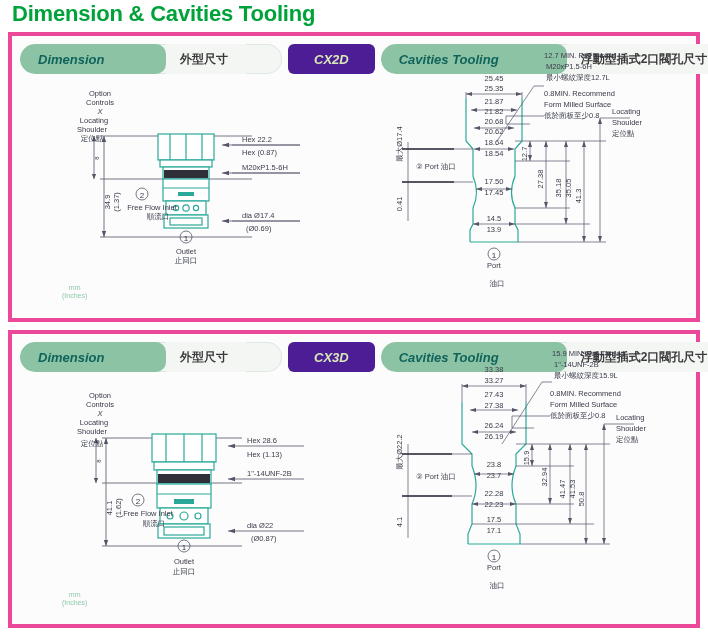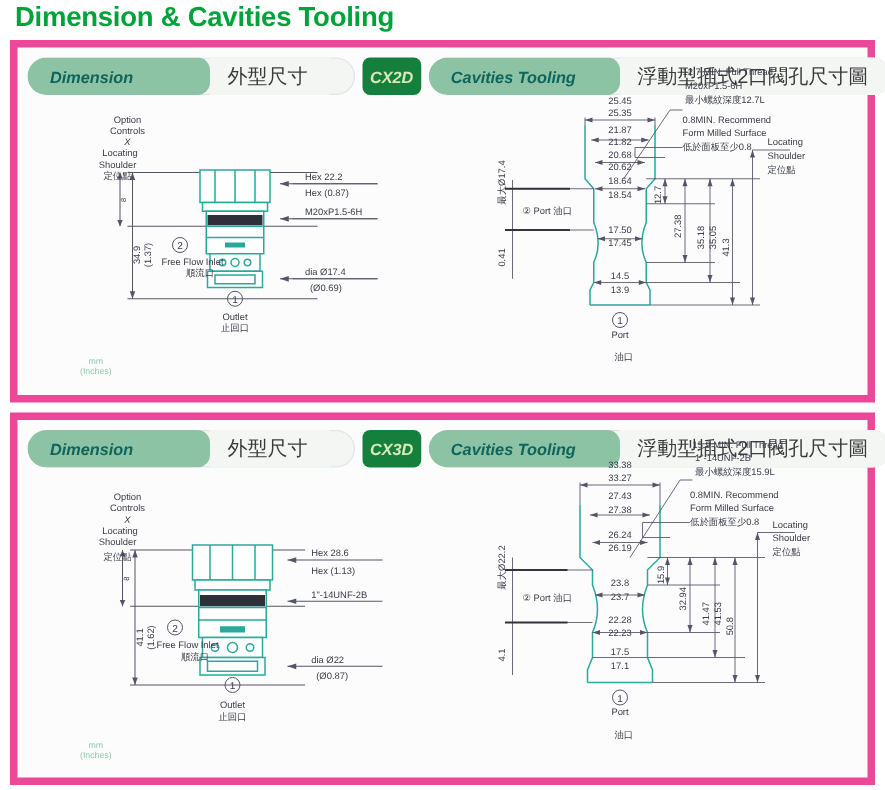--- a/index.html
+++ b/index.html
@@ -26,21 +26,21 @@
     letter-spacing: -0.2px;
     white-space: nowrap;
   }
 
   
   .section {
     position: absolute;
     left: 8px;
     width: 692px;
     background: #fbfcfb;
-    border: 6px solid #ec4899;
+    border: 4px solid #ec4899;
     box-sizing: border-box;
   }
   #section-cx2d { top: 32px; height: 290px; }
   #section-cx3d { top: 330px; height: 298px; }
 
   .section-inner {
     position: absolute;
     inset: 0;
   }
 
@@ -69,36 +69,36 @@
     font-size: 13px;
     display: flex;
     align-items: center;
     padding: 0 16px 0 18px;
     border-radius: 15px 10px 10px 15px;
     white-space: nowrap;
   }
   .pill-right {
     background: #f4f6f4;
     color: #3a3a3a;
-    font-weight: normal;
-    font-size: 16px;
+    font-weight: bold;
+    font-size: 12px;
     display: flex;
     align-items: center;
     padding: 0 18px 0 14px;
     white-space: nowrap;
   }
   .model-badge {
-    background: #15803d;
+    background: #4c1d95;
     color: #d9e8b8;
     font-style: italic;
     font-weight: bold;
     font-size: 13px;
     display: flex;
     align-items: center;
-    padding: 0 6px;
+    padding: 0 26px;
     border-radius: 6px;
     margin: 0 6px;
     white-space: nowrap;
   }
   .pill.pill-dimension { width: 262px; }
   .pill.pill-dimension .pill-left { width: 112px; }
   .pill.pill-cavities { width: 370px; }
   .pill.pill-cavities .pill-left { width: 152px; }
 
   

